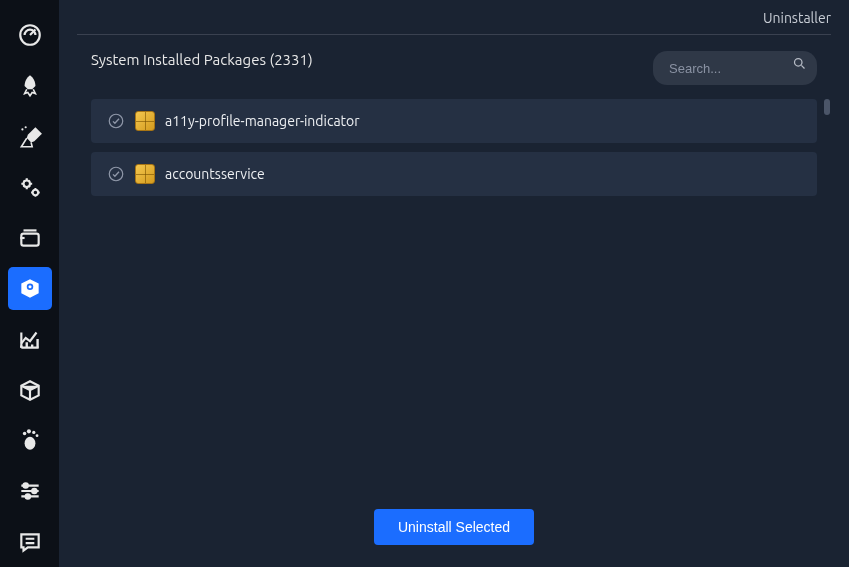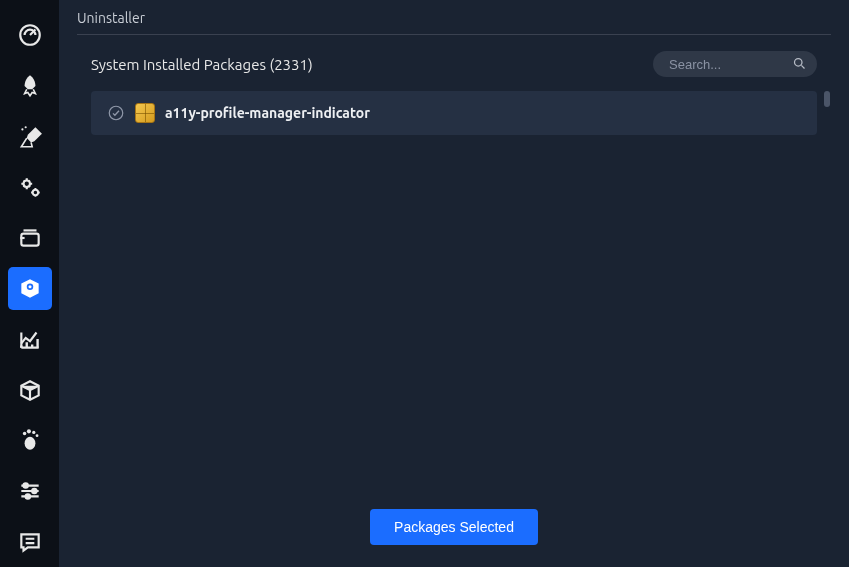--- a/index.html
+++ b/index.html
@@ -39,48 +39,47 @@
 
   
   .main {
     flex: 1;
     display: flex;
     flex-direction: column;
     padding: 0 18px;
     min-width: 0;
   }
   .title-bar {
-    text-align: left;
+    text-align: right;
     padding: 10px 0 8px;
     color: #c9ced6;
     font-size: 14px;
   }
   .divider {
     height: 1px;
     background: #3a4150;
     margin-bottom: 16px;
   }
 
   .header-row {
     display: flex;
-    align-items: center;
     justify-content: space-between;
     padding: 0 14px 14px;
   }
   .section-title {
     font-size: 15px;
     color: #e8e8e8;
   }
   .search-box {
     position: relative;
     width: 164px;
   }
   .search-input {
     width: 100%;
-    height: 26px;
+    height: 34px;
     background: #2f3847;
     border: none;
     border-radius: 14px;
     color: #e2e2e2;
     padding: 0 32px 0 16px;
     font-size: 13px;
     outline: none;
   }
   .search-input::placeholder { color: #8a92a3; }
   .search-icon {
@@ -88,21 +87,20 @@
     right: 10px;
     top: 5px;
     color: #b7bcc6;
   }
 
   .list {
     flex: 1;
     overflow-y: hidden;
     padding: 0 14px;
     position: relative;
-    font-weight: bold;
   }
   .scrollbar-track {
     position: absolute;
     top: 0;
     right: 0;
     width: 8px;
     height: 100%;
   }
   .scrollbar-thumb {
     position: absolute;
@@ -299,18 +297,28 @@
   <div class="row">
         <svg viewBox="0 0 24 24" class="check-circle">
           <circle cx="12" cy="12" r="9" fill="none" stroke="currentColor" stroke-width="1.6"></circle>
           <path d="M8 12.5l2.5 2.5L16 9" fill="none" stroke="currentColor" stroke-width="1.8"></path>
         </svg>
         <div class="pkg-icon">
           <div class="pkg-box"></div>
         </div>
         <div class="pkg-name">a11y-profile-manager-indicator</div>
       </div>
+      <div class="row">
+        <svg viewBox="0 0 24 24" class="check-circle">
+          <circle cx="12" cy="12" r="9" fill="none" stroke="currentColor" stroke-width="1.6"></circle>
+          <path d="M8 12.5l2.5 2.5L16 9" fill="none" stroke="currentColor" stroke-width="1.8"></path>
+        </svg>
+        <div class="pkg-icon">
+          <div class="pkg-box"></div>
+        </div>
+        <div class="pkg-name">accountsservice</div>
+      </div>
     </div>
 
   <div class="footer">
-    <button class="uninstall-btn">Packages Selected</button>
+    <button class="uninstall-btn">Uninstall Selected</button>
   </div>
 </div>
 
 </body></html>

